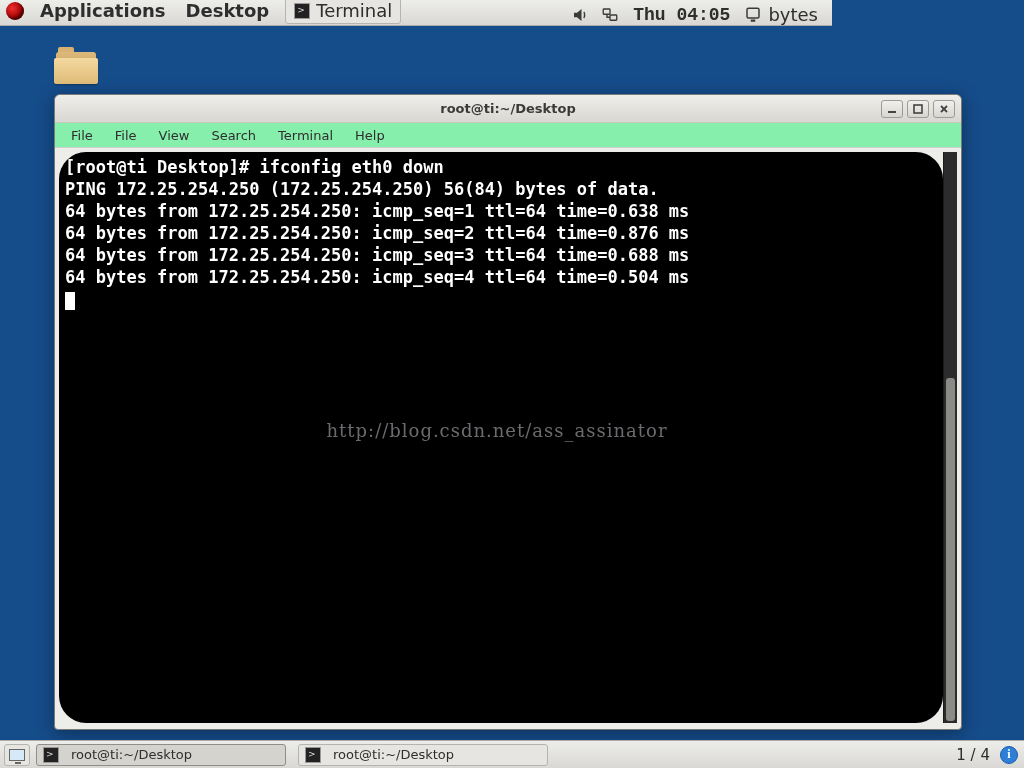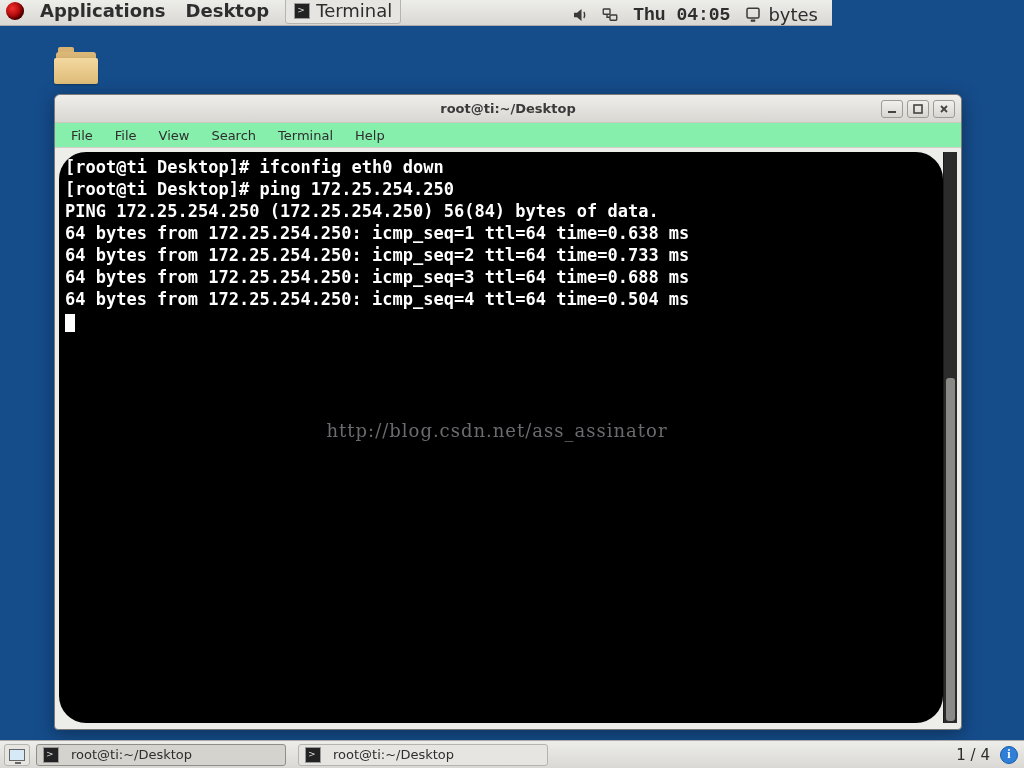--- a/index.html
+++ b/index.html
@@ -198,24 +198,23 @@
       <div class="menuitem">File</div>
       <div class="menuitem">File</div>
       <div class="menuitem">View</div>
       <div class="menuitem">Search</div>
       <div class="menuitem">Terminal</div>
       <div class="menuitem">Help</div>
     </div>
     <div class="term-body-wrap">
       <div class="term-body">
         <div class="tline">[root@ti Desktop]# ifconfig eth0 down</div>
-        <div class="tline">[root@ti Desktop]# ping 172.25.254.250</div>
         <div class="tline">PING 172.25.254.250 (172.25.254.250) 56(84) bytes of data.</div>
         <div class="tline">64 bytes from 172.25.254.250: icmp_seq=1 ttl=64 time=0.638 ms</div>
-        <div class="tline">64 bytes from 172.25.254.250: icmp_seq=2 ttl=64 time=0.733 ms</div>
+        <div class="tline">64 bytes from 172.25.254.250: icmp_seq=2 ttl=64 time=0.876 ms</div>
         <div class="tline">64 bytes from 172.25.254.250: icmp_seq=3 ttl=64 time=0.688 ms</div>
         <div class="tline">64 bytes from 172.25.254.250: icmp_seq=4 ttl=64 time=0.504 ms</div>
         <div class="tline"><span class="cursor"></span></div>
         <div class="watermark">http://blog.csdn.net/ass_assinator</div>
       </div>
       <div class="scroll-track">
         <div class="scroll-thumb"></div>
       </div>
     </div>
   </div>

